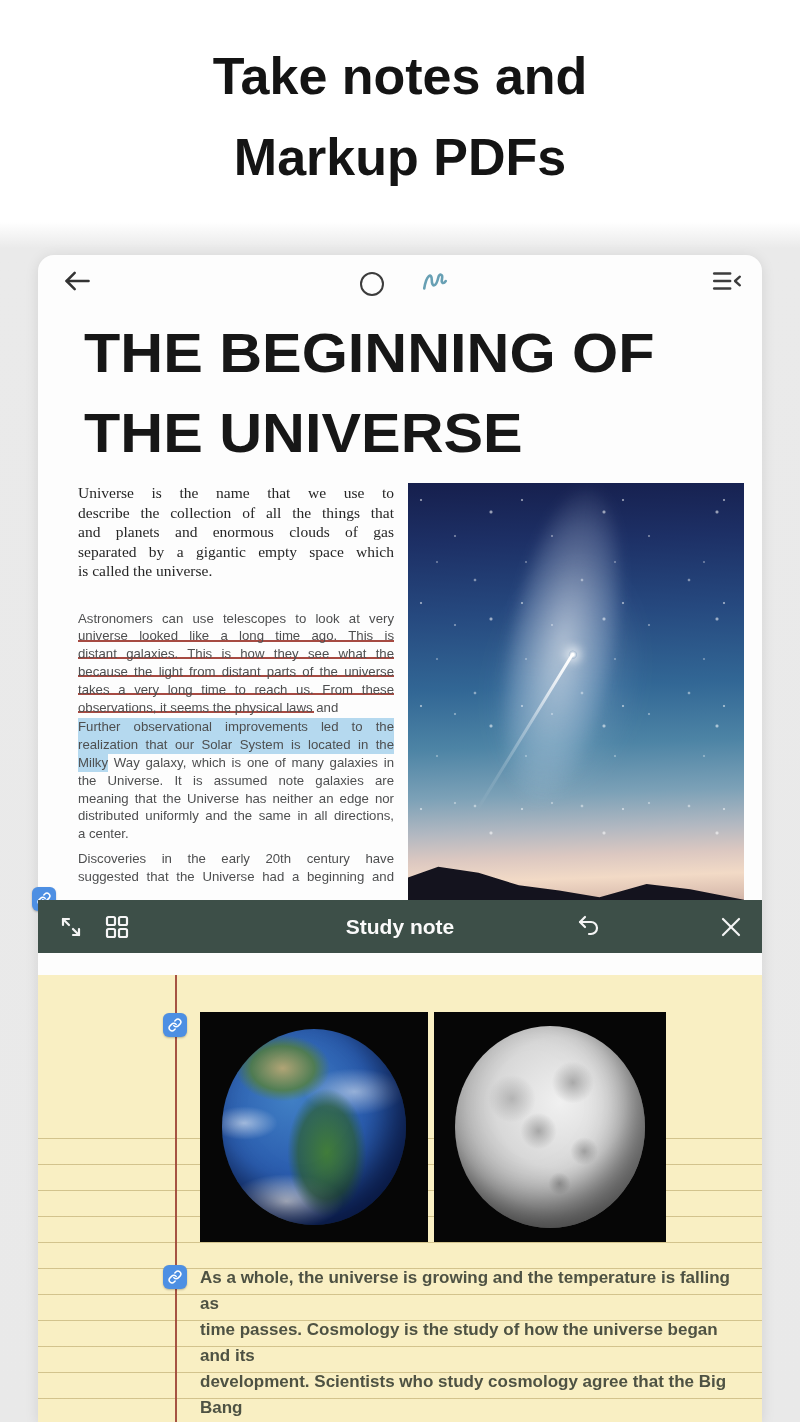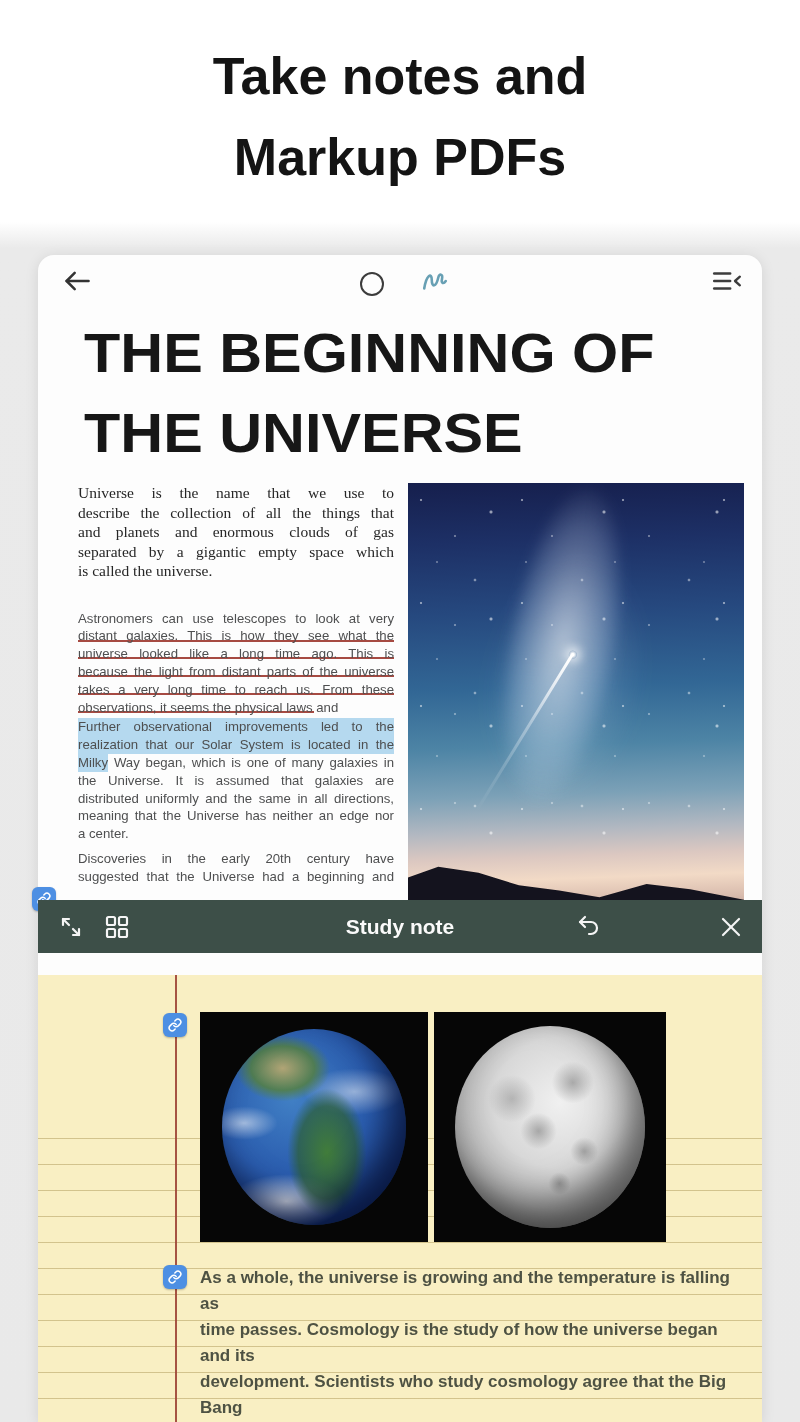--- a/index.html
+++ b/index.html
@@ -190,35 +190,35 @@
     <div class="line"><span>Universe is the name that we use to</span></div>
         <div class="line"><span>describe the collection of all the things that</span></div>
         <div class="line"><span>and planets and enormous clouds of gas</span></div>
         <div class="line"><span>separated by a gigantic empty space which</span></div>
         <div class="line"><span>is called the universe.</span></div>
       </div>
 
     <div class="para sans p-under">
 
     <div class="line"><span class="mk">Astronomers can use telescopes to look at very</span><span></span></div>
+        <div class="line"><span class="mk">universe looked like a long time ago. This is</span><span></span></div>
         <div class="line"><span class="mk">distant galaxies. This is how they see what the</span><span></span></div>
-        <div class="line"><span class="mk">universe looked like a long time ago. This is</span><span></span></div>
         <div class="line"><span class="mk">because the light from distant parts of the universe</span><span></span></div>
         <div class="line"><span class="mk">takes a very long time to reach us.</span><span> From these</span></div>
         <div class="line"><span>observations, it seems the physical laws and</span></div>
       </div>
 
     <div class="para sans p-high">
 
     <div class="line"><span class="mk">Further observational improvements led to the</span><span></span></div>
         <div class="line"><span class="mk">realization that our Solar System is located in the</span><span></span></div>
-        <div class="line"><span class="mk">Milky</span><span> Way began, which is one of many galaxies in</span></div>
-        <div class="line"><span>the Universe. It is assumed that galaxies are</span></div>
+        <div class="line"><span class="mk">Milky</span><span> Way galaxy, which is one of many galaxies in</span></div>
+        <div class="line"><span>the Universe. It is assumed note galaxies are</span></div>
+        <div class="line"><span>meaning that the Universe has neither an edge nor</span></div>
         <div class="line"><span>distributed uniformly and the same in all directions,</span></div>
-        <div class="line"><span>meaning that the Universe has neither an edge nor</span></div>
         <div class="line"><span>a center.</span></div>
       </div>
 
     <div class="para sans cut">
 
     <div class="line"><span>Discoveries in the early 20th century have</span></div>
         <div class="line"><span>suggested that the Universe had a beginning and</span></div>
       </div>
 
   </div>

